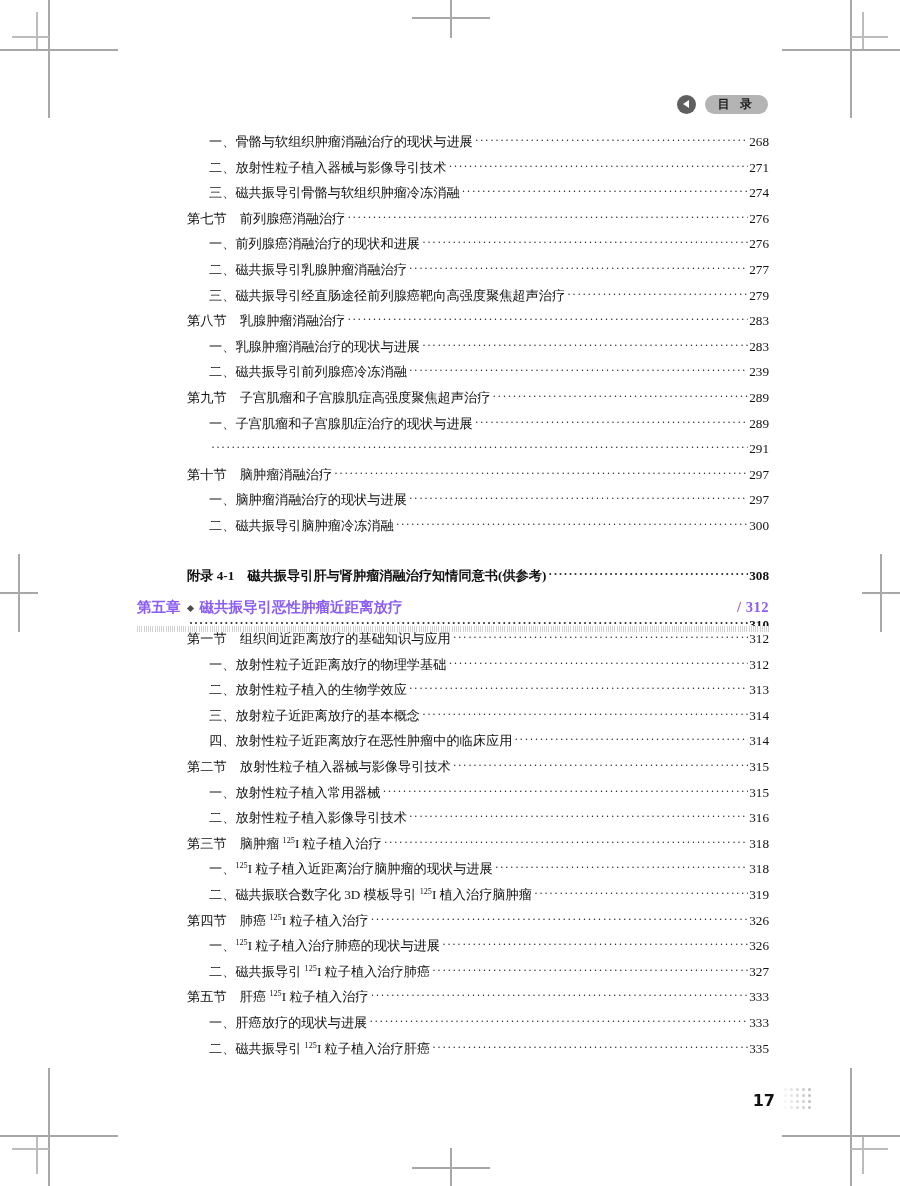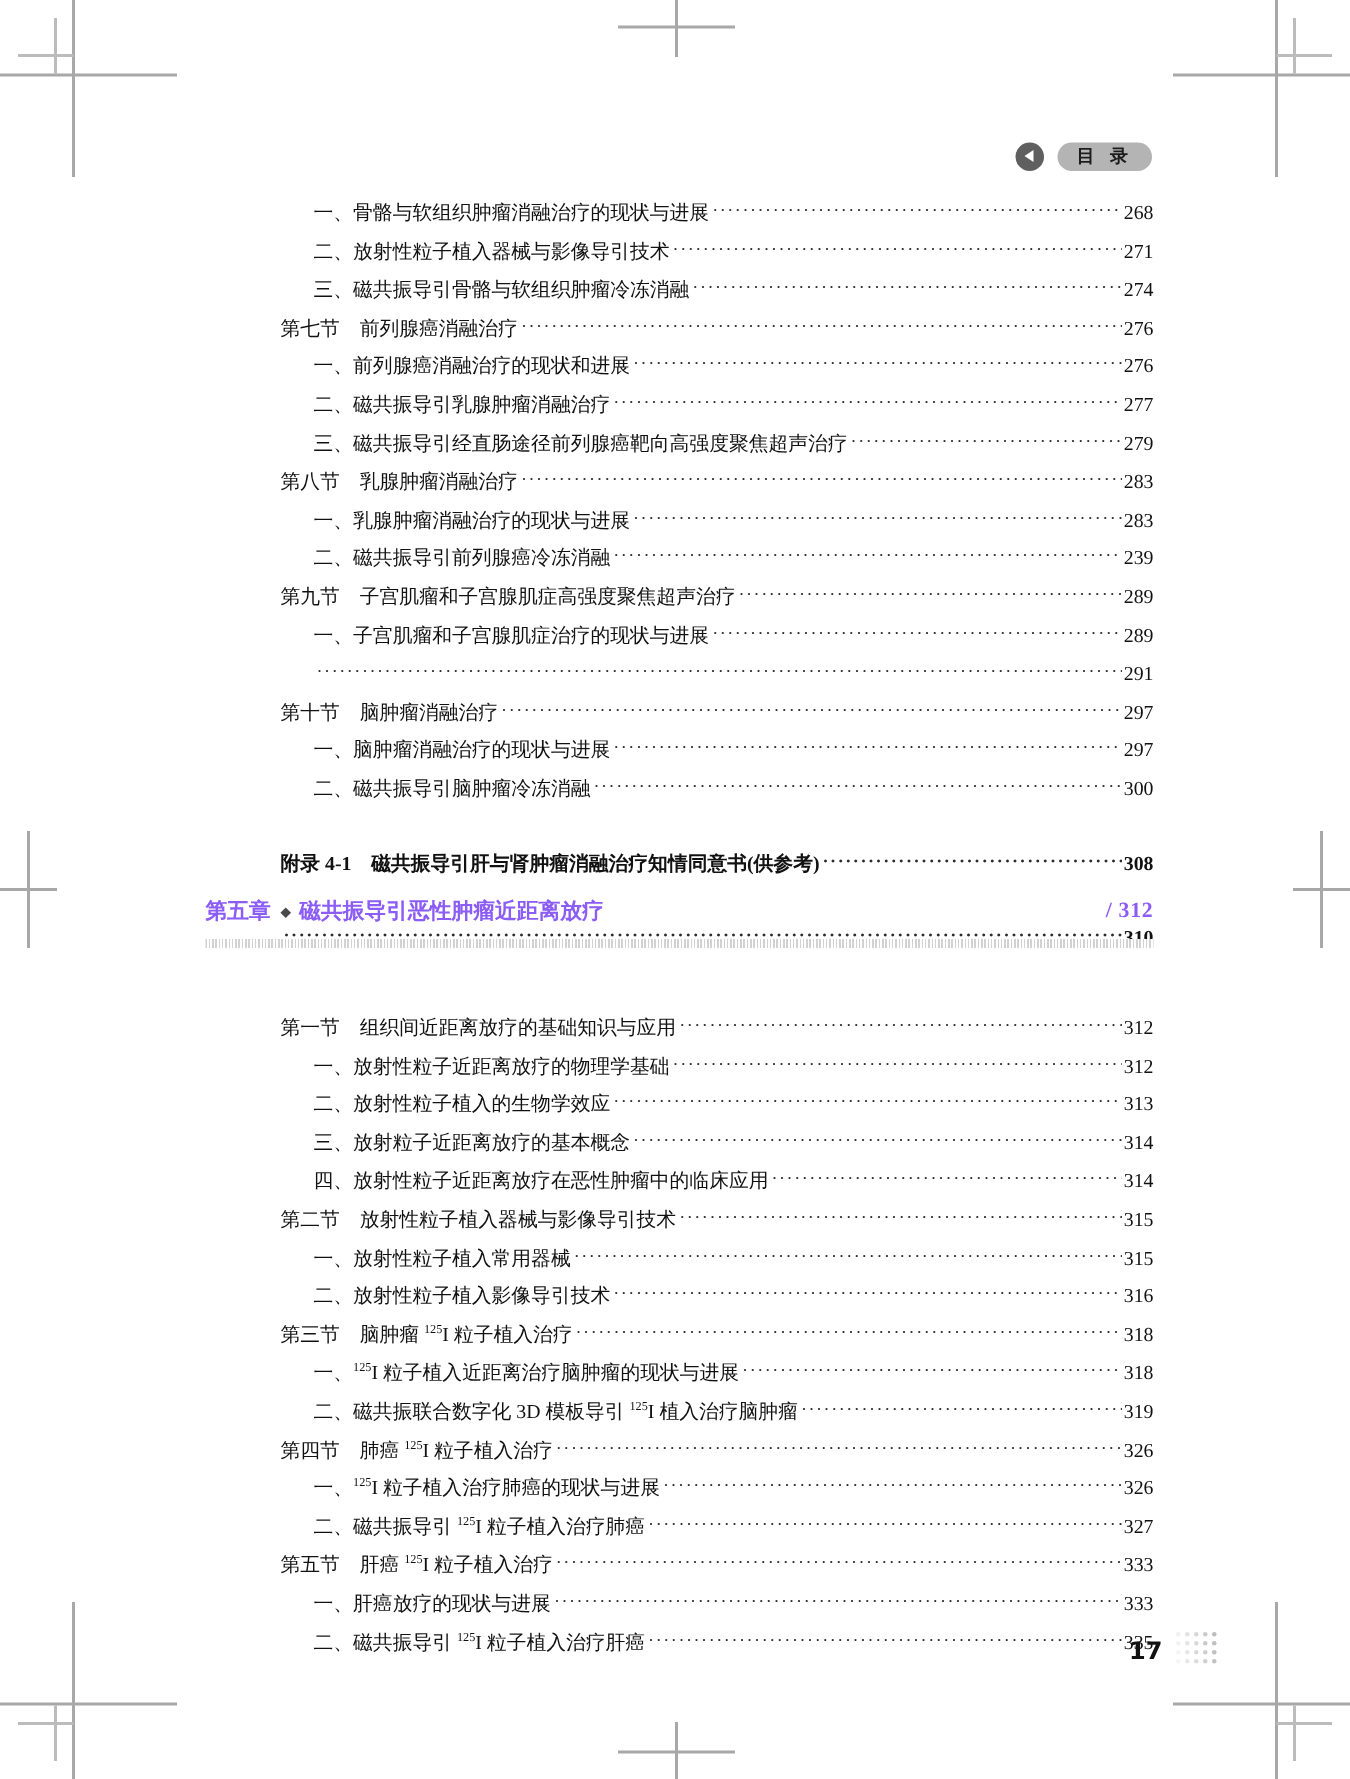--- a/index.html
+++ b/index.html
@@ -319,21 +319,21 @@
       <div class="chapter-title">
         <span>第五章</span>
         <span class="chapter-bullet"></span>
         <span>磁共振导引恶性肿瘤近距离放疗</span>
       </div>
       <div class="chapter-page">/ 312</div>
     </div>
     <div class="chapter-rule"></div>
   </div>
 
-  <div class="toc" id="toc-block-2" style="top:678px;">
+  <div class="toc" id="toc-block-2" style="top:632px;">
       <div class="row lvl-section">
         <span class="label">第一节　组织间近距离放疗的基础知识与应用</span>
         <span class="leader">········································································································································································································</span>
         <span class="pg">312</span>
       </div>
       <div class="row lvl-item">
         <span class="label">一、放射性粒子近距离放疗的物理学基础</span>
         <span class="leader">········································································································································································································</span>
         <span class="pg">312</span>
       </div>

